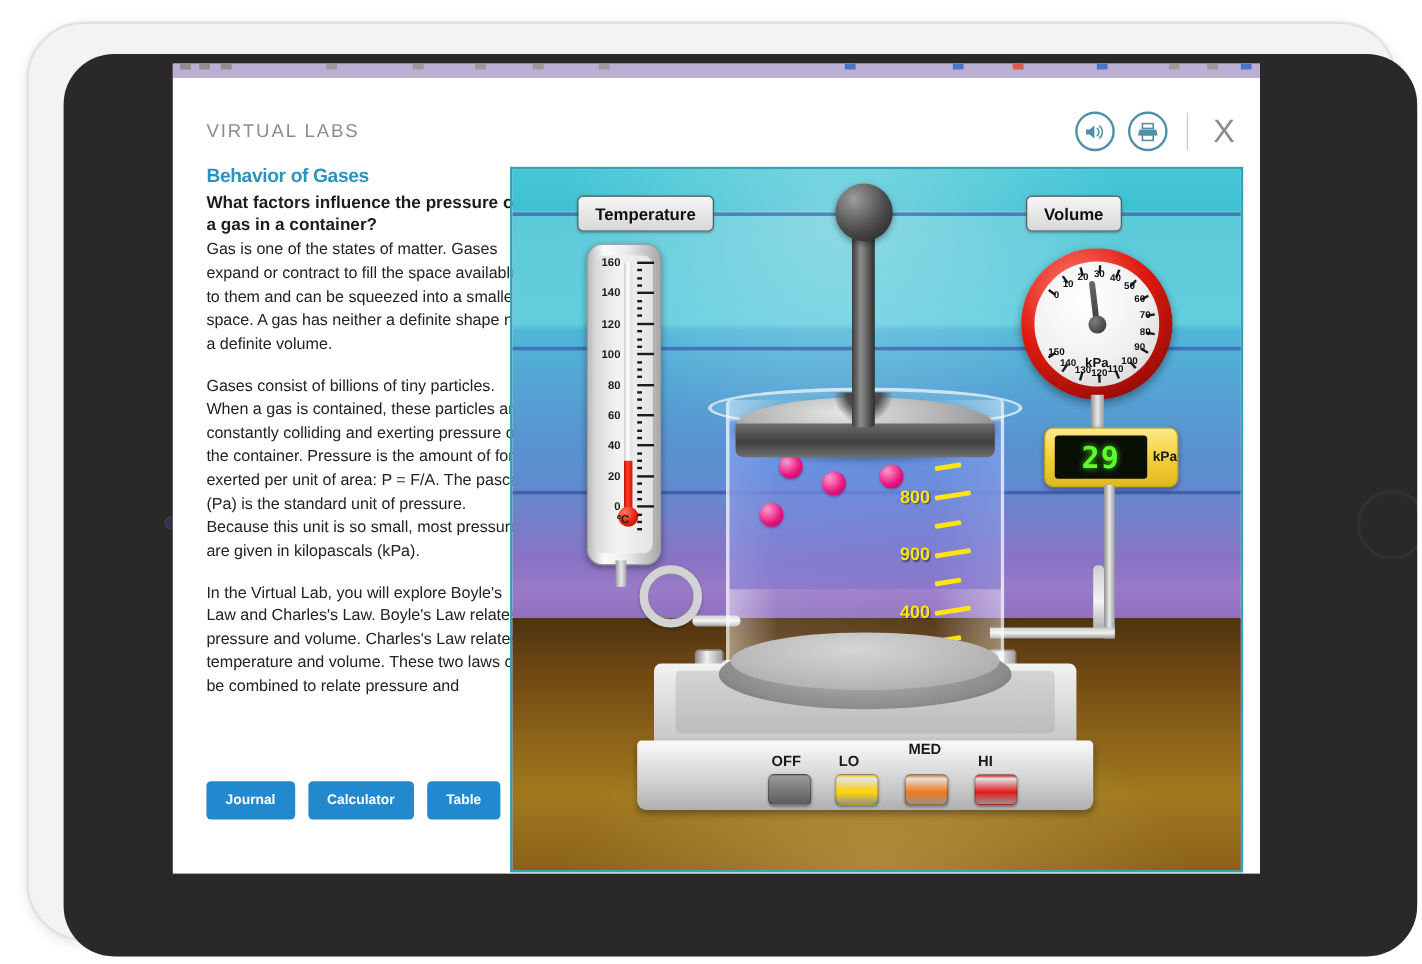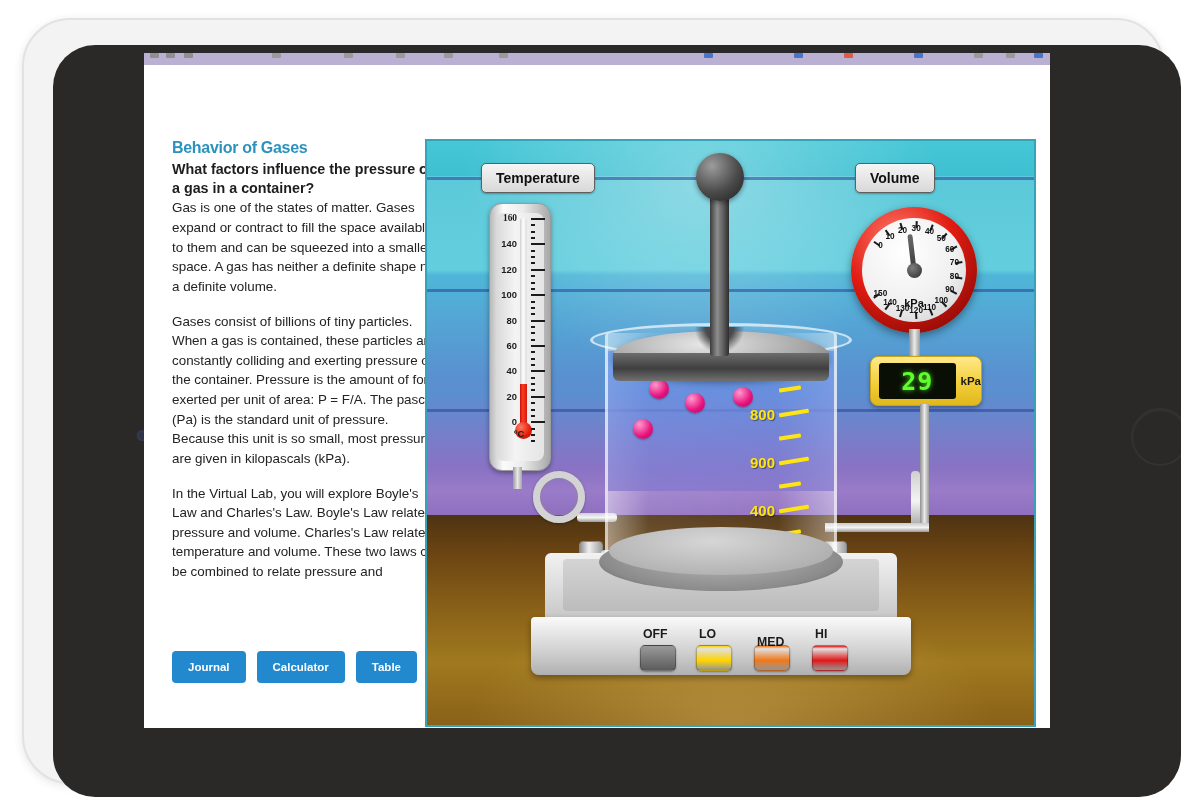--- a/index.html
+++ b/index.html
@@ -437,20 +437,41 @@
       <div class="strip-dot" style="left: 355px; background: rgb(154, 154, 154);"></div>
       <div class="strip-dot" style="left: 560px; background: rgb(74, 116, 200);"></div>
       <div class="strip-dot" style="left: 650px; background: rgb(74, 116, 200);"></div>
       <div class="strip-dot" style="left: 700px; background: rgb(224, 90, 74);"></div>
       <div class="strip-dot" style="left: 770px; background: rgb(74, 116, 200);"></div>
       <div class="strip-dot" style="left: 830px; background: rgb(154, 154, 154);"></div>
       <div class="strip-dot" style="left: 862px; background: rgb(154, 154, 154);"></div>
       <div class="strip-dot" style="left: 890px; background: rgb(74, 116, 200);"></div>
     </div>
 
+  <div id="app-header">
+    <div id="virtual-labs-title">VIRTUAL LABS</div>
+    <div id="header-tools">
+      <div class="circ-icon">
+        <svg width="18" height="16" viewBox="0 0 18 16" aria-hidden="true">
+          <path d="M2 6h3l4-3.4v10.8L5 10H2z" fill="#4f8fa8"></path>
+          <path d="M11 4.5a4.2 4.2 0 0 1 0 7" stroke="#4f8fa8" stroke-width="1.2" fill="none"></path>
+          <path d="M13 2.7a6.6 6.6 0 0 1 0 10.6" stroke="#4f8fa8" stroke-width="1.2" fill="none"></path>
+        </svg>
+      </div>
+      <div class="circ-icon">
+        <svg width="19" height="18" viewBox="0 0 19 18" aria-hidden="true">
+          <rect x="5" y="2" width="9" height="4" fill="none" stroke="#4f8fa8" stroke-width="1.3"></rect>
+          <path d="M2.5 7h14l1.2 5H1.3z" fill="#4f8fa8"></path>
+          <rect x="5" y="11.5" width="9" height="4.5" fill="#fff" stroke="#4f8fa8" stroke-width="1.3"></rect>
+        </svg>
+      </div>
+      <div id="tool-divider"></div>
+      <div id="close-x">X</div>
+    </div>
+  </div>
 
   <div id="text-panel">
     <div id="lesson-title">Behavior of Gases</div>
     <div id="lesson-question">What factors influence the pressure of a gas in a container?</div>
     <div class="body-para">Gas is one of the states of matter. Gases expand or contract to fill the space available to them and can be squeezed into a smaller space. A gas has neither a definite shape nor a definite volume.</div>
     <div class="body-para">Gases consist of billions of tiny particles. When a gas is contained, these particles are constantly colliding and exerting pressure on the container. Pressure is the amount of force exerted per unit of area: P = F/A. The pascal (Pa) is the standard unit of pressure. Because this unit is so small, most pressures are given in kilopascals (kPa).</div>
     <div class="body-para">In the Virtual Lab, you will explore Boyle's Law and Charles's Law. Boyle's Law relates pressure and volume. Charles's Law relates temperature and volume. These two laws can be combined to relate pressure and</div>
 
     <div id="fade-mask"></div>
 
@@ -476,21 +497,21 @@
     <button id="btn-temperature" class="lab-btn">Temperature</button>
     <button id="btn-volume" class="lab-btn">Volume</button>
 
     <div id="thermometer">
       <div id="therm-face"></div>
       <div id="therm-tube"></div>
       <div id="therm-mercury"></div>
       <div id="therm-bulb"></div>
       <div id="therm-celsius">ºC</div>
       <div id="therm-numbers">
-          <div class="therm-num" style="top: 9px; font-family: Liberation Serif, serif;">160</div>
+          <div class="therm-num" style="top: 9px;">160</div>
           <div class="therm-num" style="top: 34.4px;">140</div>
           <div class="therm-num" style="top: 59.8px;">120</div>
           <div class="therm-num" style="top: 85.2px;">100</div>
           <div class="therm-num" style="top: 110.6px;">80</div>
           <div class="therm-num" style="top: 136px;">60</div>
           <div class="therm-num" style="top: 161.4px;">40</div>
           <div class="therm-num" style="top: 186.8px;">20</div>
           <div class="therm-num" style="top: 212.2px;">0</div>
         </div>
       <div id="therm-ticks">
@@ -632,19 +653,19 @@
     <div id="plate-top"></div>
     <div id="plate-inset"></div>
     <div id="plate-burner"></div>
     <div id="plate-burner-inner"></div>
     <div id="plate-base"></div>
     <div id="burner-controls">
         <div class="burner-label" style="left: 216px; top: 486px;">OFF</div>
         <div class="burner-btn" style="left: 213px; top: 504px; background: linear-gradient(rgb(154, 154, 154), rgb(92, 92, 92)); border: 1px solid rgba(0, 0, 0, 0.25);"></div>
         <div class="burner-label" style="left: 272px; top: 486px;">LO</div>
         <div class="burner-btn" style="left: 269px; top: 504px; background: linear-gradient(rgb(255, 212, 0) 0%, rgba(255, 255, 255, 0.333) 12%, rgb(255, 212, 0) 60%, rgba(0, 0, 0, 0.2) 100%); border: 1px solid rgba(0, 0, 0, 0.25);"></div>
-        <div class="burner-label" style="left: 330px; top: 494px;">MED</div>
+        <div class="burner-label" style="left: 330px; top: 476px;">MED</div>
         <div class="burner-btn" style="left: 327px; top: 504px; background: linear-gradient(rgb(240, 120, 24) 0%, rgba(255, 255, 255, 0.333) 12%, rgb(240, 120, 24) 60%, rgba(0, 0, 0, 0.2) 100%); border: 1px solid rgba(0, 0, 0, 0.25);"></div>
         <div class="burner-label" style="left: 388px; top: 486px;">HI</div>
         <div class="burner-btn" style="left: 385px; top: 504px; background: linear-gradient(rgb(224, 24, 24) 0%, rgba(255, 255, 255, 0.333) 12%, rgb(224, 24, 24) 60%, rgba(0, 0, 0, 0.2) 100%); border: 1px solid rgba(0, 0, 0, 0.25);"></div>
       </div>
   </div>
 </div>
 
 </body></html>

